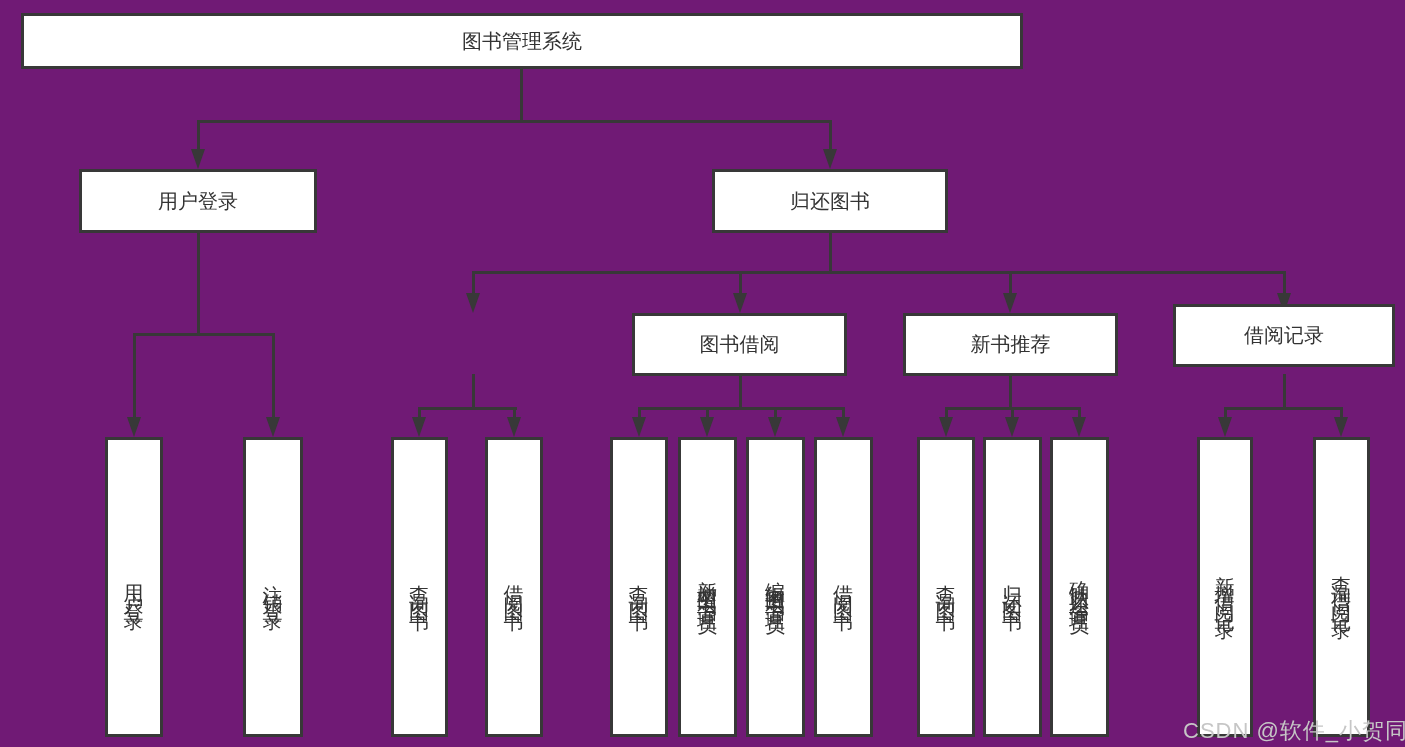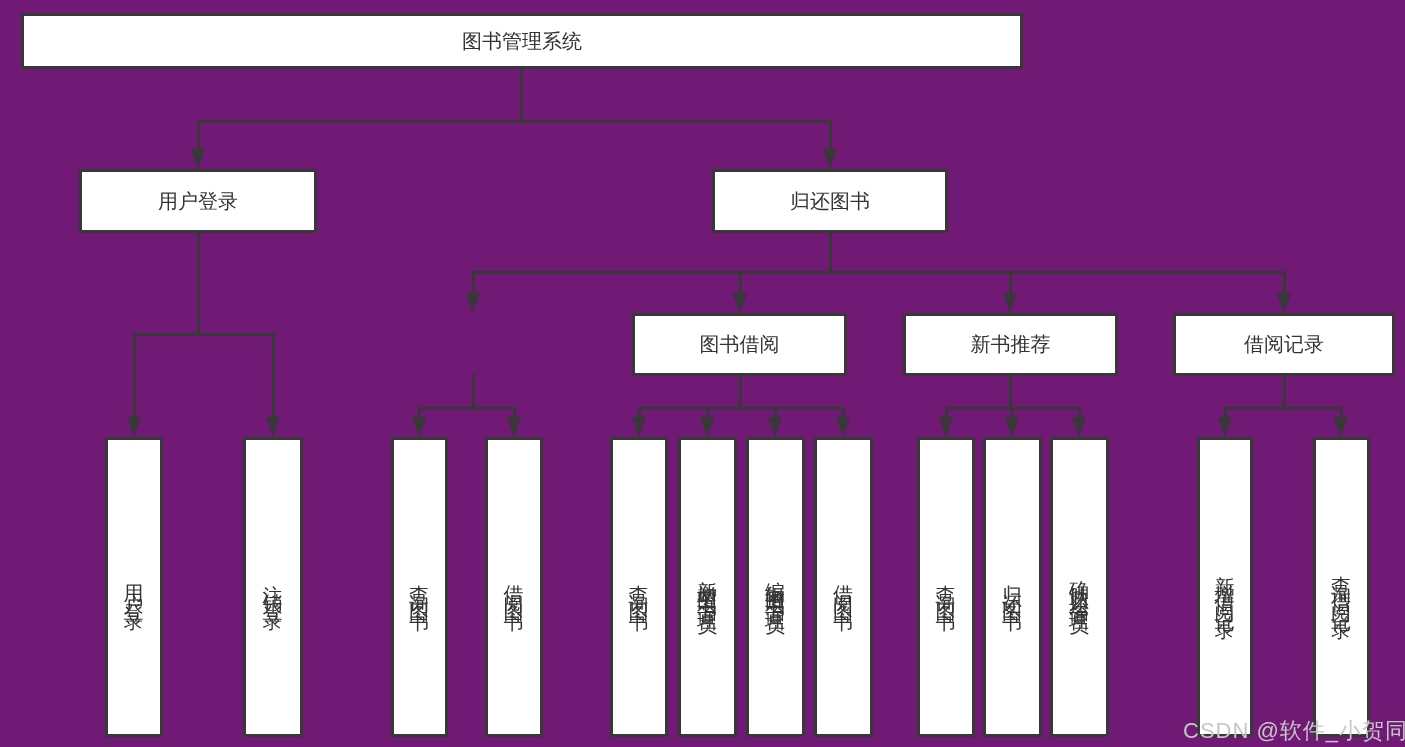--- a/index.html
+++ b/index.html
@@ -58,21 +58,21 @@
   <div class="arrow" style="left:466px;top:293px"></div>
   <div class="v-line" style="left:739px;top:271px;height:26px"></div>
   <div class="arrow" style="left:733px;top:293px"></div>
   <div class="v-line" style="left:1009px;top:271px;height:26px"></div>
   <div class="arrow" style="left:1003px;top:293px"></div>
   <div class="v-line" style="left:1283px;top:271px;height:26px"></div>
   <div class="arrow" style="left:1277px;top:293px"></div>
 
   <div class="box" style="left:632px;top:313px;width:215px;height:63px">图书借阅</div>
   <div class="box" style="left:903px;top:313px;width:215px;height:63px">新书推荐</div>
-  <div class="box" style="left:1173px;top:313px;width:222px;height:63px">借阅记录</div>
+  <div class="box" style="left:1173px;top:304px;width:222px;height:63px">借阅记录</div>
 
   <div class="v-line" style="left:472px;top:374px;height:35px"></div>
   <div class="h-line" style="left:418px;top:407px;width:99px"></div>
   <div class="v-line" style="left:418px;top:407px;height:14px"></div>
   <div class="arrow" style="left:412px;top:417px"></div>
   <div class="v-line" style="left:513px;top:407px;height:14px"></div>
   <div class="arrow" style="left:507px;top:417px"></div>
 
   <div class="v-line" style="left:739px;top:374px;height:35px"></div>
   <div class="h-line" style="left:638px;top:407px;width:207px"></div>

